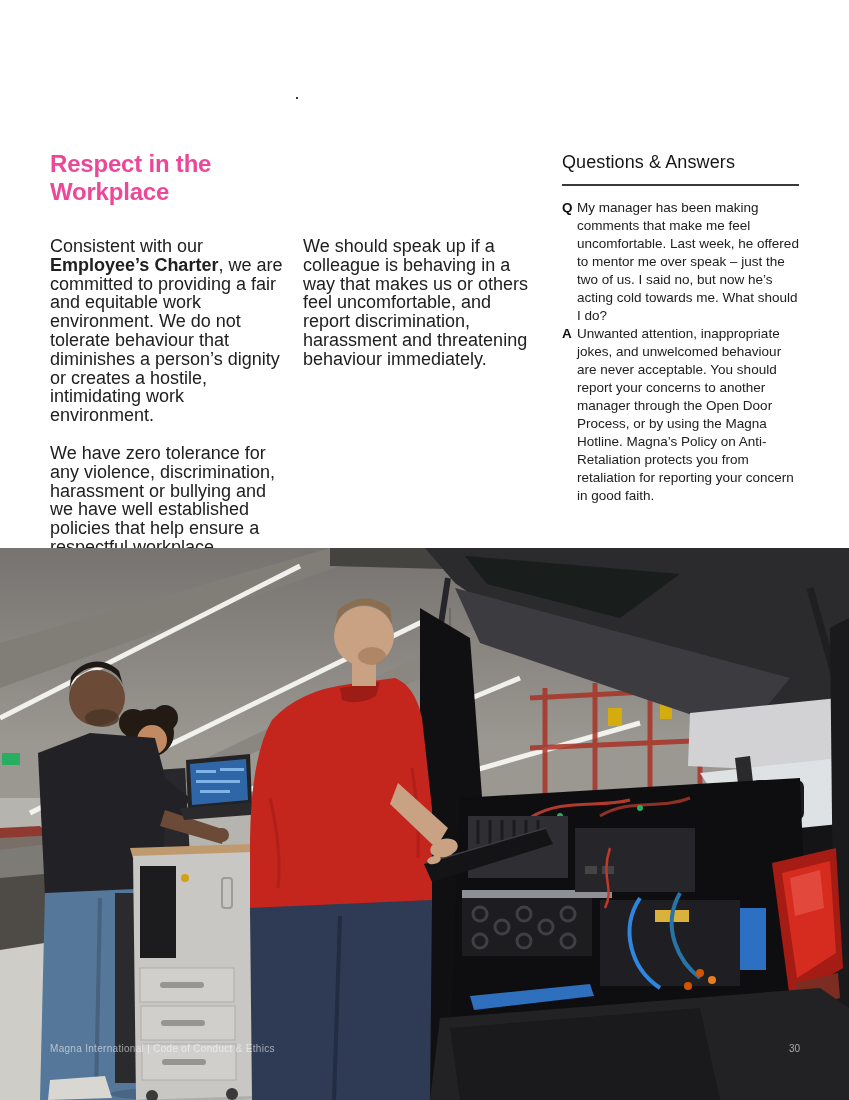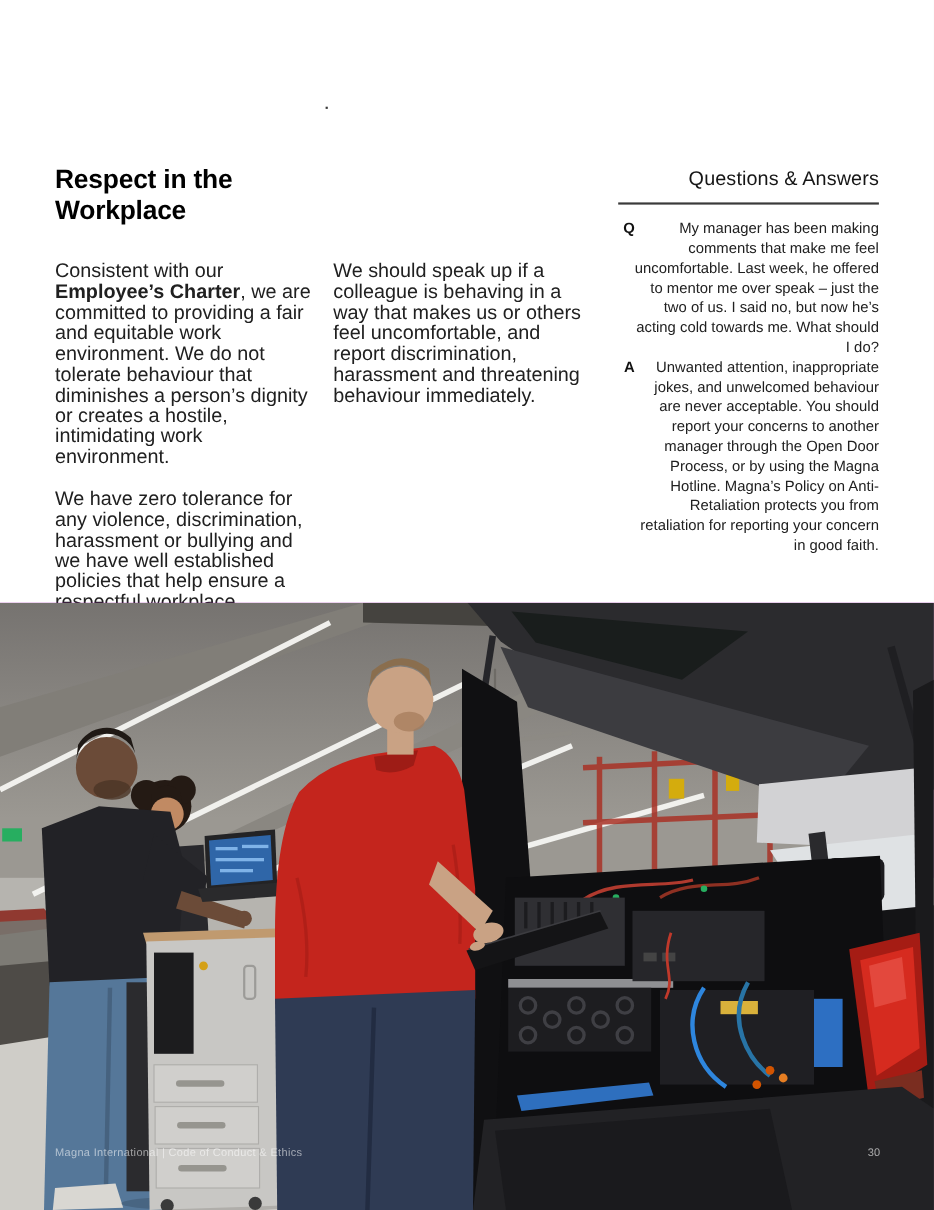--- a/index.html
+++ b/index.html
@@ -3,38 +3,38 @@
 <meta charset="utf-8">
 <style>
   html,body{margin:0;padding:0;background:#e9e9e9;}
   .page{
     position:relative;width:849px;height:1100px;background:#ffffff;overflow:hidden;
     font-family:"Liberation Sans", sans-serif;color:#1e1e1e;margin:0 auto;
   }
   .tiny-dot{position:absolute;left:296px;top:97px;width:2px;height:2px;background:#3a3a3a;}
   .page-title{
     position:absolute;left:50px;top:150px;width:250px;
-    font-size:24px;line-height:28px;font-weight:700;color:#000000;letter-spacing:-0.2px;margin:0;
+    font-size:24px;line-height:28px;font-weight:700;color:#ec4899;letter-spacing:-0.2px;margin:0;
   }
   .bodycol{position:absolute;top:237px;font-size:18px;line-height:18.8px;color:#202020;}
   .col1{left:50px;width:237px;}
   .col2{left:303px;width:237px;}
   .bodycol p{margin:0 0 19px 0;}
   .bodycol b{font-weight:700;}
-  .qa{position:absolute;left:562px;top:152px;width:237px;text-align:right;}
+  .qa{position:absolute;left:562px;top:152px;width:237px;}
   .qa-heading{
     font-size:18px;font-weight:400;color:#161616;margin:0;padding-bottom:11px;
     border-bottom:2px solid #3a3a3a;letter-spacing:0.1px;
   }
   .qa-list{margin-top:13px;font-size:13.5px;line-height:18px;color:#202020;}
   .qa-item{display:flex;align-items:flex-start;}
   .qa-marker{flex:0 0 15px;font-weight:700;color:#111;}
   .qa-text{flex:1;}
   .photo{
-    position:absolute;left:0;top:548px;width:849px;height:552px;overflow:hidden;background:#a21caf;
+    position:absolute;left:0;top:548px;width:849px;height:552px;overflow:hidden;background:#a16207;
   }
   .photo svg{display:block;}
   .photo-footer{
     position:absolute;left:50px;top:495px;font-size:10px;letter-spacing:0.3px;
     color:rgba(255,255,255,0.55);
   }
   .photo-pagenum{
     position:absolute;right:49px;top:495px;font-size:10px;color:rgba(255,255,255,0.6);
   }
 </style>

